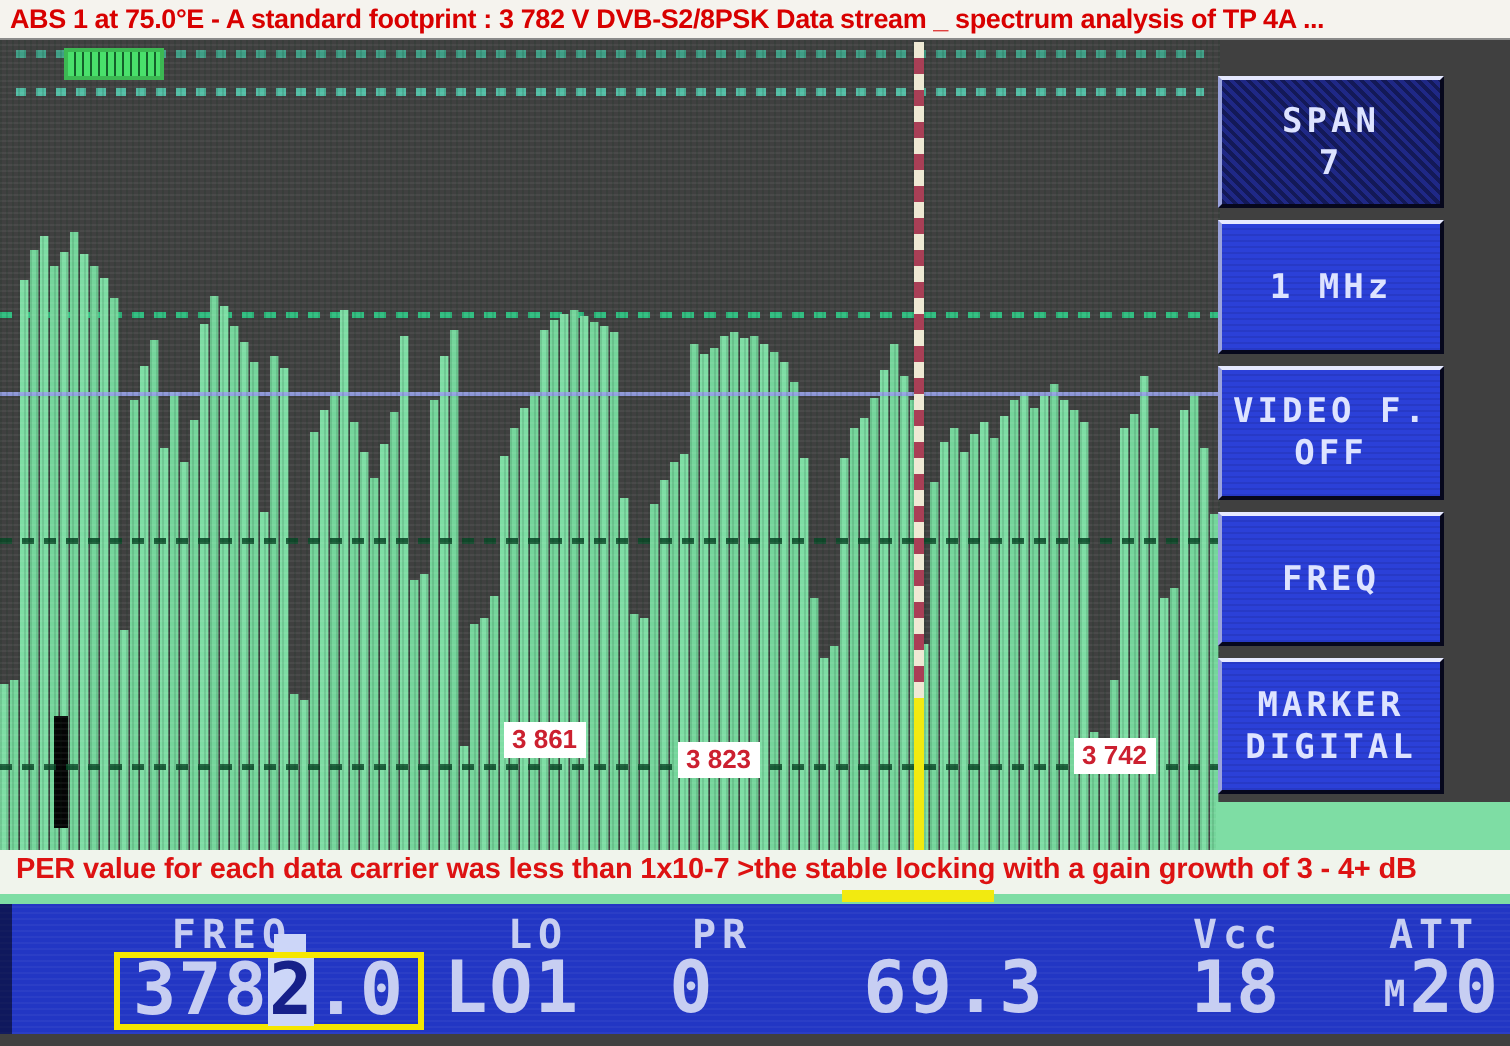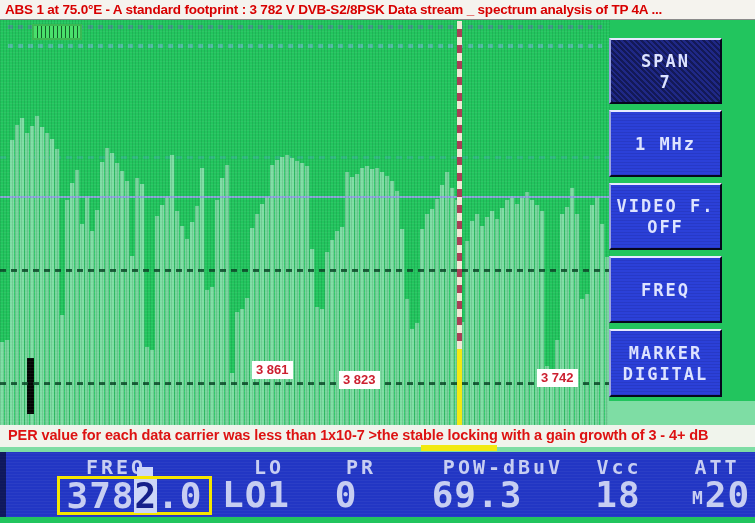--- a/index.html
+++ b/index.html
@@ -1,16 +1,16 @@
 <!DOCTYPE html>
 <html><head>
 <meta charset="utf-8">
 <style>
   html,body{margin:0;padding:0;background:#222;}
-  #stage{position:relative;width:755px;height:523px;background:#22c55e;overflow:hidden;
+  #stage{position:relative;width:755px;height:523px;background:#404040;overflow:hidden;
          font-family:"Liberation Sans",sans-serif;}
   
   .titlebar{position:absolute;left:0;top:0;width:755px;height:20px;background:#f5f3ee;
             border-bottom:1px solid #8a8a8a;box-sizing:border-box;}
   .titlebar span{position:absolute;left:5px;top:2px;font-weight:bold;font-size:13.5px;
                  color:#d80000;white-space:nowrap;letter-spacing:-0.2px;}
   
   .dotline{position:absolute;pointer-events:none;}
   .dl1{left:8px;top:25px;width:594px;height:4px;
        background:repeating-linear-gradient(90deg,#3f9e86 0 5px,transparent 5px 10px);}
@@ -254,21 +254,20 @@
   <div class="perband">
     <span>PER value for each data carrier was less than 1x10-7 &gt;the stable locking with a gain growth of  3 - 4+ dB</span>
   </div>
   <div class="greenstrip"></div>
   <div class="marker-underline"></div>
 
   <div class="statusbar">
     <span class="sb-h" style="left:116px;">FREQ</span>
     <span class="sb-h" style="left:269px;">LO</span>
     <span class="sb-h" style="left:361px;">PR</span>
-    <span class="sb-h" style="left:503px;">POW-dBuV</span>
     <span class="sb-h" style="left:619px;">Vcc</span>
     <span class="sb-h" style="left:717px;">ATT</span>
 
     <div class="freq-tab"></div>
     <div class="freqbox">
         <span>378</span>
         <span class="freq-hl">2</span>
         <span>.0</span>
     </div>
 

